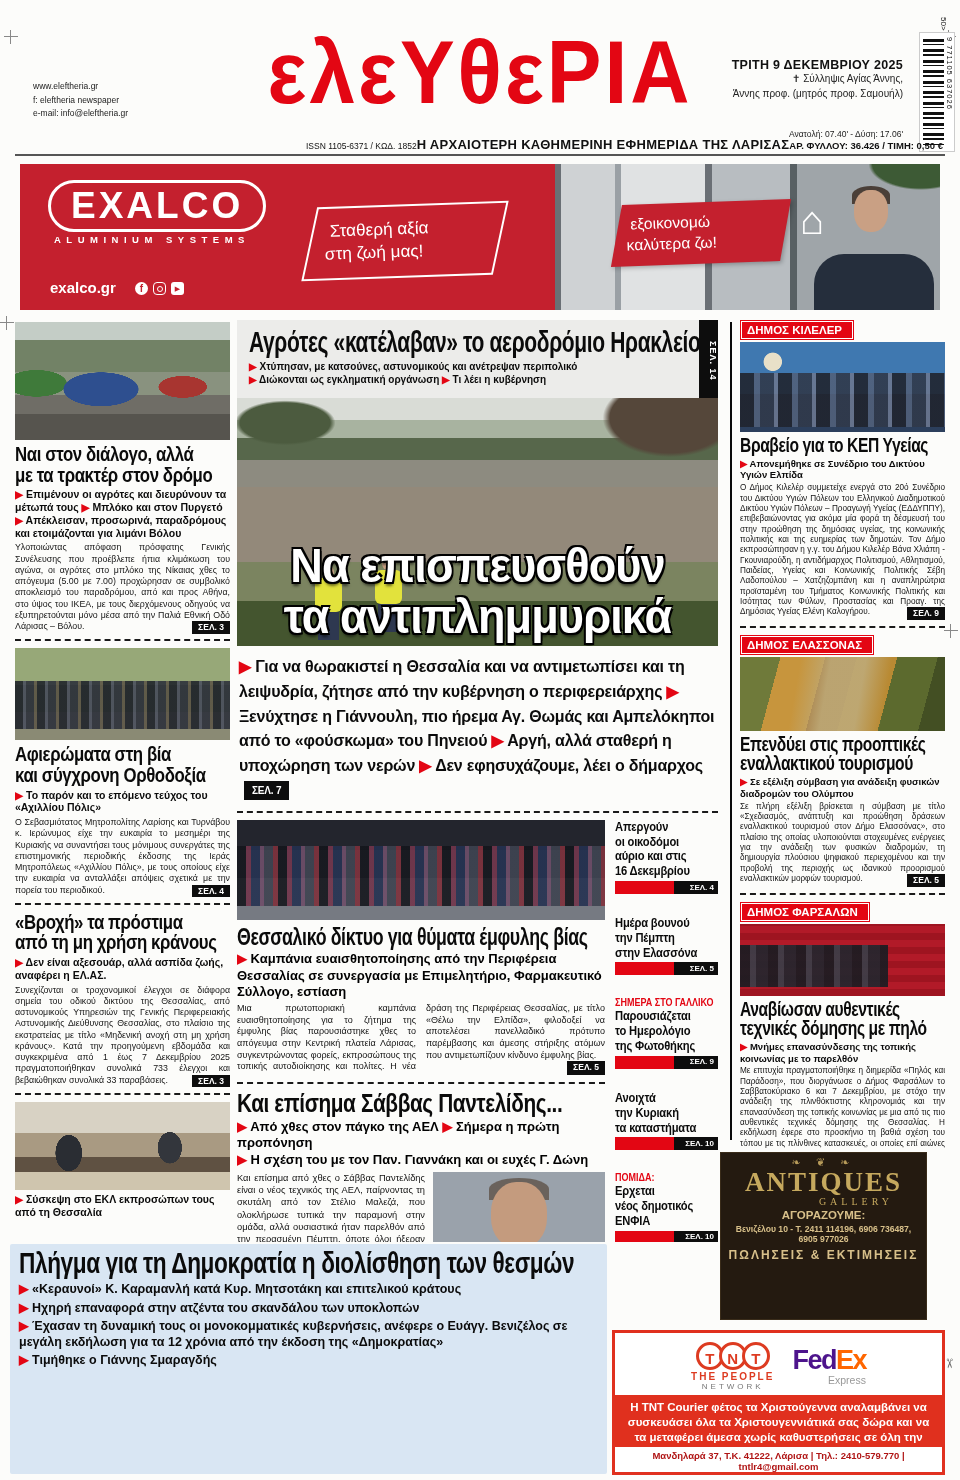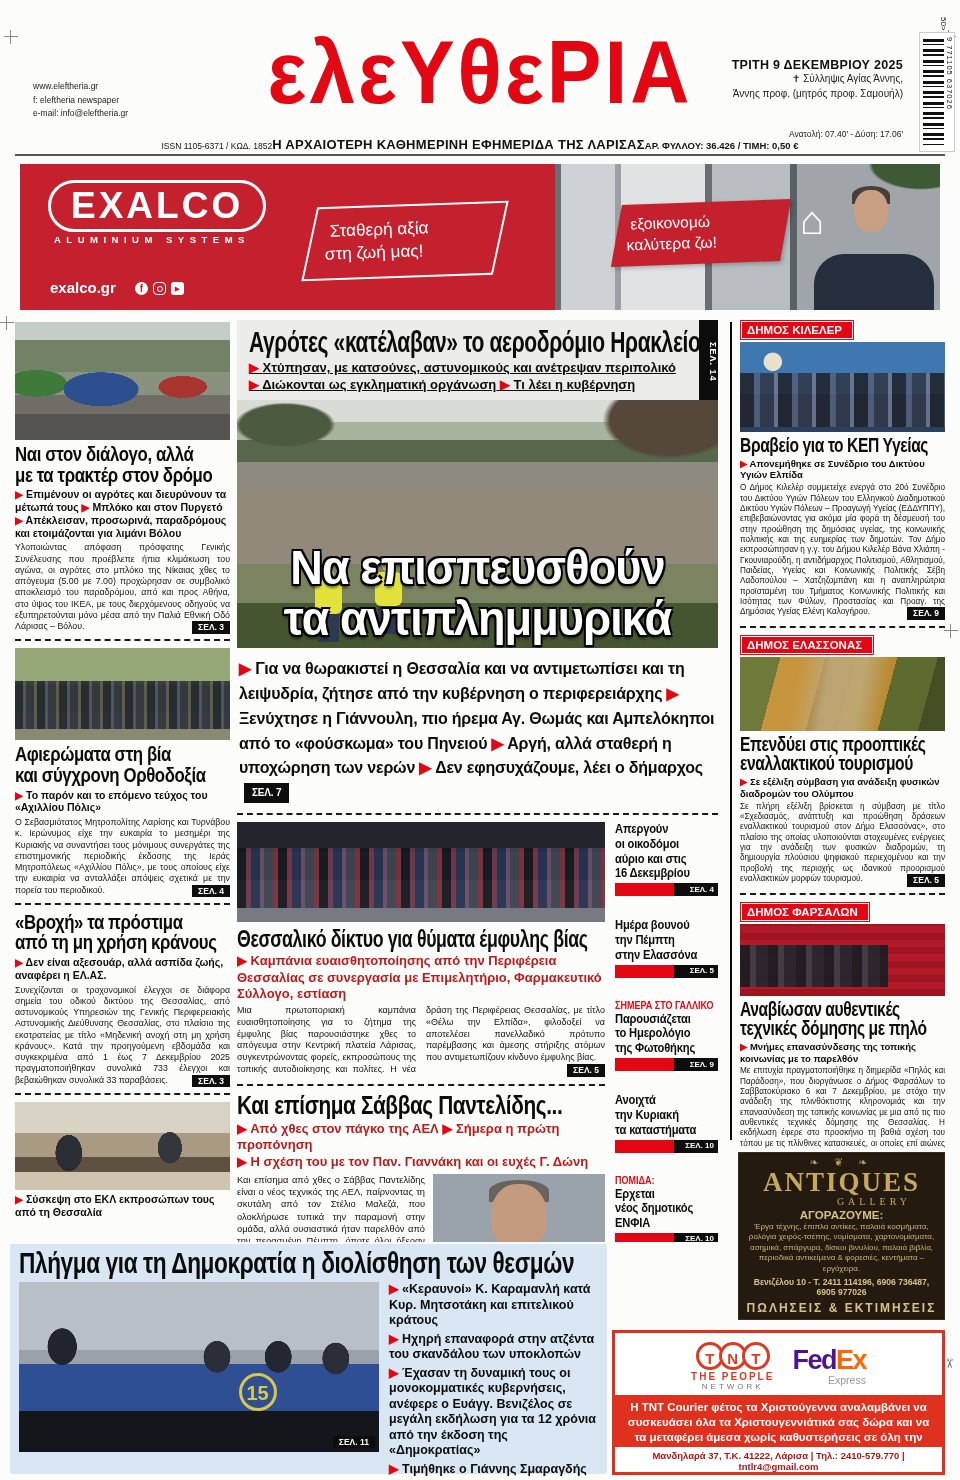--- a/index.html
+++ b/index.html
@@ -16,21 +16,21 @@
 
   
   #masthead{position:absolute;left:15px;right:15px;top:28px;height:128px;border-bottom:2px solid #555;}
   .m-left{position:absolute;left:18px;top:52px;font-size:8.5px;line-height:1.6;color:#222;}
   .m-logo{position:absolute;left:50%;top:2px;transform:translateX(-50%) scaleY(1.08);color:#e30613;
           font-size:82px;font-weight:bold;letter-spacing:3px;line-height:1.05;white-space:nowrap;}
   .m-right{position:absolute;right:42px;top:30px;text-align:right;}
   .m-date{font-size:12.5px;font-weight:bold;letter-spacing:.3px;}
   .m-saint{font-size:10px;line-height:1.45;color:#222;}
   .m-sun{font-size:8.5px;margin-top:28px;color:#222;}
-  .m-bottom{position:absolute;left:0;right:0;bottom:2px;display:flex;justify-content:center;align-items:baseline;padding:0 2px;}
+  .m-bottom{position:absolute;left:0;right:0;bottom:2px;display:flex;justify-content:flex-end;align-items:baseline;padding:0 2px;}
   .m-issn{font-size:8.5px;}
   .m-tagline{font-size:13px;font-weight:bold;letter-spacing:.3px;}
   .m-issue{font-size:9.5px;font-weight:bold;}
   .barcode{position:absolute;right:-10px;top:4px;width:36px;height:120px;background:#fff;border:1px solid #ccc;}
   .bars{position:absolute;left:3px;top:6px;right:10px;bottom:6px;
         background:repeating-linear-gradient(180deg,#111 0 3px,#fff 3px 5px,#111 5px 6px,#fff 6px 10px,#111 10px 13px,#fff 13px 15px,#111 15px 17px,#fff 17px 21px);}
   .bc-num{position:absolute;right:0px;top:4px;writing-mode:vertical-rl;font-size:7.5px;letter-spacing:1px;color:#111;}
   .bc-top{position:absolute;right:6px;top:-16px;writing-mode:vertical-rl;font-size:8px;color:#111;}
 
   
@@ -89,21 +89,21 @@
         background:repeating-linear-gradient(90deg,#1d2129 0 8px,#4a4f5e 8px 11px,#2b2f3a 11px 19px,#5d5647 19px 22px);}
   .ph-meeting{height:88px;background:
      radial-gradient(22px 30px at 25% 58%,#2a2d33 0 60%,transparent 61%),
      radial-gradient(20px 26px at 72% 52%,#33363c 0 60%,transparent 61%),
      linear-gradient(180deg,#d8d2c4 0 35%,#a99a82 35% 62%,#5f5142 62% 80%,#cfc5ae 80%);}
 
   
   #centercol{position:absolute;left:237px;top:320px;width:481px;height:922px;overflow:hidden;}
   .ts-box{background:#ececea;position:relative;padding:7px 30px 6px 12px;min-height:78px;}
   .ts-box .hl-line{font-size:30px;transform:scaleX(.7);}
-  .ts-bullets{font-weight:bold;font-size:13px;line-height:1.3;margin:4px 0 0;color:#0b0b0b;text-decoration:underline;}
+  .ts-bullets{font-weight:bold;font-size:10px;line-height:1.3;margin:4px 0 0;color:#0b0b0b;}
   .ts-tab{position:absolute;right:0;top:0;bottom:0;width:19px;background:#0d0d0d;color:#fff;
           font-size:9px;font-weight:bold;writing-mode:vertical-rl;text-align:center;letter-spacing:1px;padding-top:4px;}
   .ph-flood{height:248px;background:
      radial-gradient(120px 70px at 90% 8%,#55473a 0 50%,transparent 56%),
      radial-gradient(90px 40px at 10% 10%,#4c5b3f 0 50%,transparent 56%),
      linear-gradient(180deg,#d9dcd6 0 9%,#a8b3a0 9% 16%,#57674b 16% 25%,#8d8b80 25% 36%,#93897a 36% 66%,#7b8460 66% 82%,#44552f 82%);}
   .fl-man{position:absolute;}
   .fl-head{width:12px;height:12px;background:#caa184;border-radius:50%;margin-left:7px;}
   .fl-jacket{width:27px;height:34px;background:#e2e23c;border-radius:6px;}
   .fl-legs{width:21px;height:28px;background:#2e3850;margin-left:3px;}
@@ -112,21 +112,21 @@
            transform:scaleX(.92);
            text-shadow:-2px -2px 0 #000,2px -2px 0 #000,-2px 2px 0 #000,2px 2px 0 #000,0 4px 3px rgba(0,0,0,.55);}
   .deck{font-size:16px;font-weight:bold;line-height:1.55;letter-spacing:-.2px;margin:9px 2px 5px;color:#0b0b0b;}
   .lower{position:relative;}
   .sub{width:368px;}
   .ph-campaign{height:100px;background:linear-gradient(180deg,#23252d 0 30%,#474c58 30% 58%,#9b9ea6 58% 86%,#767a82 86%);}
   .figs2{position:absolute;left:0;right:0;top:26%;height:60%;opacity:.92;
          background:repeating-linear-gradient(90deg,#14161c 0 9px,#70344a 9px 14px,#23304f 14px 23px,#6b4b66 23px 27px,#3c414e 27px 36px,#7c2f3a 36px 41px);}
   .sub .hl-line{font-size:24px;transform:scaleX(.74);}
   .sub .hl-line.pant{font-size:26px;transform:scaleX(.8);}
-  .net-bullets{font-weight:bold;font-size:13px;line-height:1.25;margin:3px 0;color:#b91c1c;}
+  .net-bullets{font-weight:bold;font-size:13px;line-height:1.25;margin:3px 0;color:#000000;}
   .cols2{columns:2;column-gap:10px;font-size:9px;line-height:1.3;text-align:justify;margin-top:3px;}
   .pant-wrap{display:flex;gap:8px;margin-top:4px;}
   .pant-body{flex:1;font-size:9.3px;line-height:1.32;text-align:justify;}
   .ph-coach{width:172px;height:148px;flex:none;background:linear-gradient(180deg,#9aa2ab 0 60%,#848c96 60%);}
   .coach-head{position:absolute;left:58px;top:10px;width:56px;height:66px;background:#c49b7e;border-radius:45%;}
   .coach-hair{position:absolute;left:56px;top:6px;width:60px;height:22px;background:#6a625c;border-radius:50% 50% 0 0;}
 
   
   .briefs{position:absolute;left:378px;top:0;width:103px;}
   .brief{margin-bottom:22px;}
@@ -151,21 +151,21 @@
   .figs3{position:absolute;left:0;right:0;top:34%;height:60%;opacity:.9;
          background:repeating-linear-gradient(90deg,#20242e 0 14px,#51607a 14px 20px,#30394a 20px 34px,#6b7790 34px 38px);}
   .ph-elassona{height:74px;background:
      linear-gradient(100deg,transparent 0 28%,rgba(190,170,120,.9) 42% 58%,transparent 70%),
      linear-gradient(105deg,#6f7a3a 0 18%,#c7953d 18% 38%,#9c6a2e 38% 52%,#b98a33 52% 70%,#5c6a2e 70% 88%,#434f23 88%);}
   .ph-farsala{height:72px;background:repeating-linear-gradient(0deg,#9e1420 0 7px,#b21a28 7px 14px);}
   .figs4{position:absolute;left:0;right:28%;top:30%;height:58%;opacity:.92;
          background:repeating-linear-gradient(90deg,#1a1c22 0 10px,#3a3e48 10px 16px,#23262e 16px 28px);}
 
   
-  #antiques{position:absolute;left:738px;top:1152px;width:207px;height:168px;background:#241a10;
+  #antiques{position:absolute;left:720px;top:1152px;width:207px;height:168px;background:#241a10;
             color:#d8c08a;text-align:center;padding:4px 7px;overflow:hidden;border:1px solid #3a2c1a;}
   .flourish{color:#b99c5a;font-size:11px;line-height:1;}
   .flourish::before{content:"❧ ❦ ❧";letter-spacing:6px;}
   .ant-title{font-family:"Liberation Serif",serif;font-size:27px;font-weight:bold;letter-spacing:2px;
              color:#c6a95e;line-height:1;margin-top:1px;}
   .ant-sub{font-family:"Liberation Serif",serif;font-size:10px;letter-spacing:4px;color:#c6a95e;
            text-align:right;margin:0 26px 2px 0;}
   .ant-buy{font-size:11.5px;font-weight:bold;}
   .ant-body{font-size:8px;line-height:1.3;color:#cbb27c;margin-top:1px;}
   .ant-addr{font-size:8.6px;font-weight:bold;margin-top:3px;color:#d8c08a;}
@@ -481,34 +481,29 @@
       <span class="seg">Μνήμες επανασύνδεσης της τοπικής κοινωνίας με το παρελθόν</span>
     </p>
     <p class="r-body" data-name="article-body"><span>Με επιτυχία πραγματοποιήθηκε η διημερίδα «Πηλός και Παράδοση», που διοργάνωσε ο Δήμος Φαρσάλων το Σαββατοκύριακο 6 και 7 Δεκεμβρίου, με στόχο την ανάδειξη της πλινθόκτιστης κληρονομιάς και την επανασύνδεση της τοπικής κοινωνίας με μια από τις πιο αυθεντικές τεχνικές δόμησης της Θεσσαλίας. Η εκδήλωση έφερε στο προσκήνιο τη βαθιά σχέση του τόπου με τις πλίνθινες κατασκευές, οι οποίες επί αιώνες αποτέλεσαν αναπόσπαστο κομμάτι της αγροτικής ζωής, αλλά και μια τεχνική που σήμερα αποκτά νέο ενδιαφέρον λόγω των σημαντικών περιβαλλοντικών της πλεονεκτημάτων.</span></p>
   </div>
 
   <div id="antiques" data-name="antiques-gallery-ad">
     <div class="flourish" data-name="flourish-icon"></div>
     <div class="ant-title" data-name="antiques-title">ANTIQUES</div>
     <div class="ant-sub" data-name="antiques-subtitle">GALLERY</div>
     <div class="ant-buy" data-name="antiques-buy-label">ΑΓΟΡΑΖΟΥΜΕ:</div>
-    <div class="ant-body" data-name="antiques-body">Έργα τέχνης, έπιπλα αντίκες, παλαιά κοσμήματα, ρολόγια χειρός-τσέπης, νομίσματα, χαρτονομίσματα, ασημικά, σπάργυρα, δίσκοι βινυλίου, παλαιά βιβλία, περιοδικά αντικείμενα &amp; φορεσιές, κεντήματα – εργόχειρα.</div>
     <div class="ant-addr" data-name="antiques-address">Βενιζέλου 10 - Τ. 2411 114196, 6906 736487, 6905 977026</div>
     <div class="ant-foot" data-name="antiques-footer">ΠΩΛΗΣΕΙΣ &amp; ΕΚΤΙΜΗΣΕΙΣ</div>
   </div>
 
   <div id="bottompanel" data-name="bottom-story-panel">
     <h1 class="bp-title" style="margin:0;" data-name="bottom-story-title">
       <span class="hl-line">Πλήγμα για τη Δημοκρατία η διολίσθηση των θεσμών</span>
     </h1>
     <div class="bp-flex" data-name="bottom-story-content">
-      <div class="ph ph-panel" data-name="photo-democracy-event">
-        <div class="logo15" data-name="photo-15-years-badge">15</div>
-        <div class="bp-pg" data-name="page-ref-badge">ΣΕΛ. 11</div>
-      </div>
       <div class="bp-bullets" data-name="bottom-story-bullets">
         <span class="bp-b">«Κεραυνοί» Κ. Καραμανλή κατά Κυρ. Μητσοτάκη και επιτελικού κράτους</span>
         <span class="bp-b">Ηχηρή επαναφορά στην ατζέντα του σκανδάλου των υποκλοπών</span>
         <span class="bp-b">Έχασαν τη δυναμική τους οι μονοκομματικές κυβερνήσεις, ανέφερε ο Ευάγγ. Βενιζέλος σε μεγάλη εκδήλωση για τα 12 χρόνια από την έκδοση της «Δημοκρατίας»</span>
         <span class="bp-b">Τιμήθηκε ο Γιάννης Σμαραγδής</span>
       </div>
     </div>
   </div>
 
   <div id="tnt" data-name="tnt-fedex-ad">

